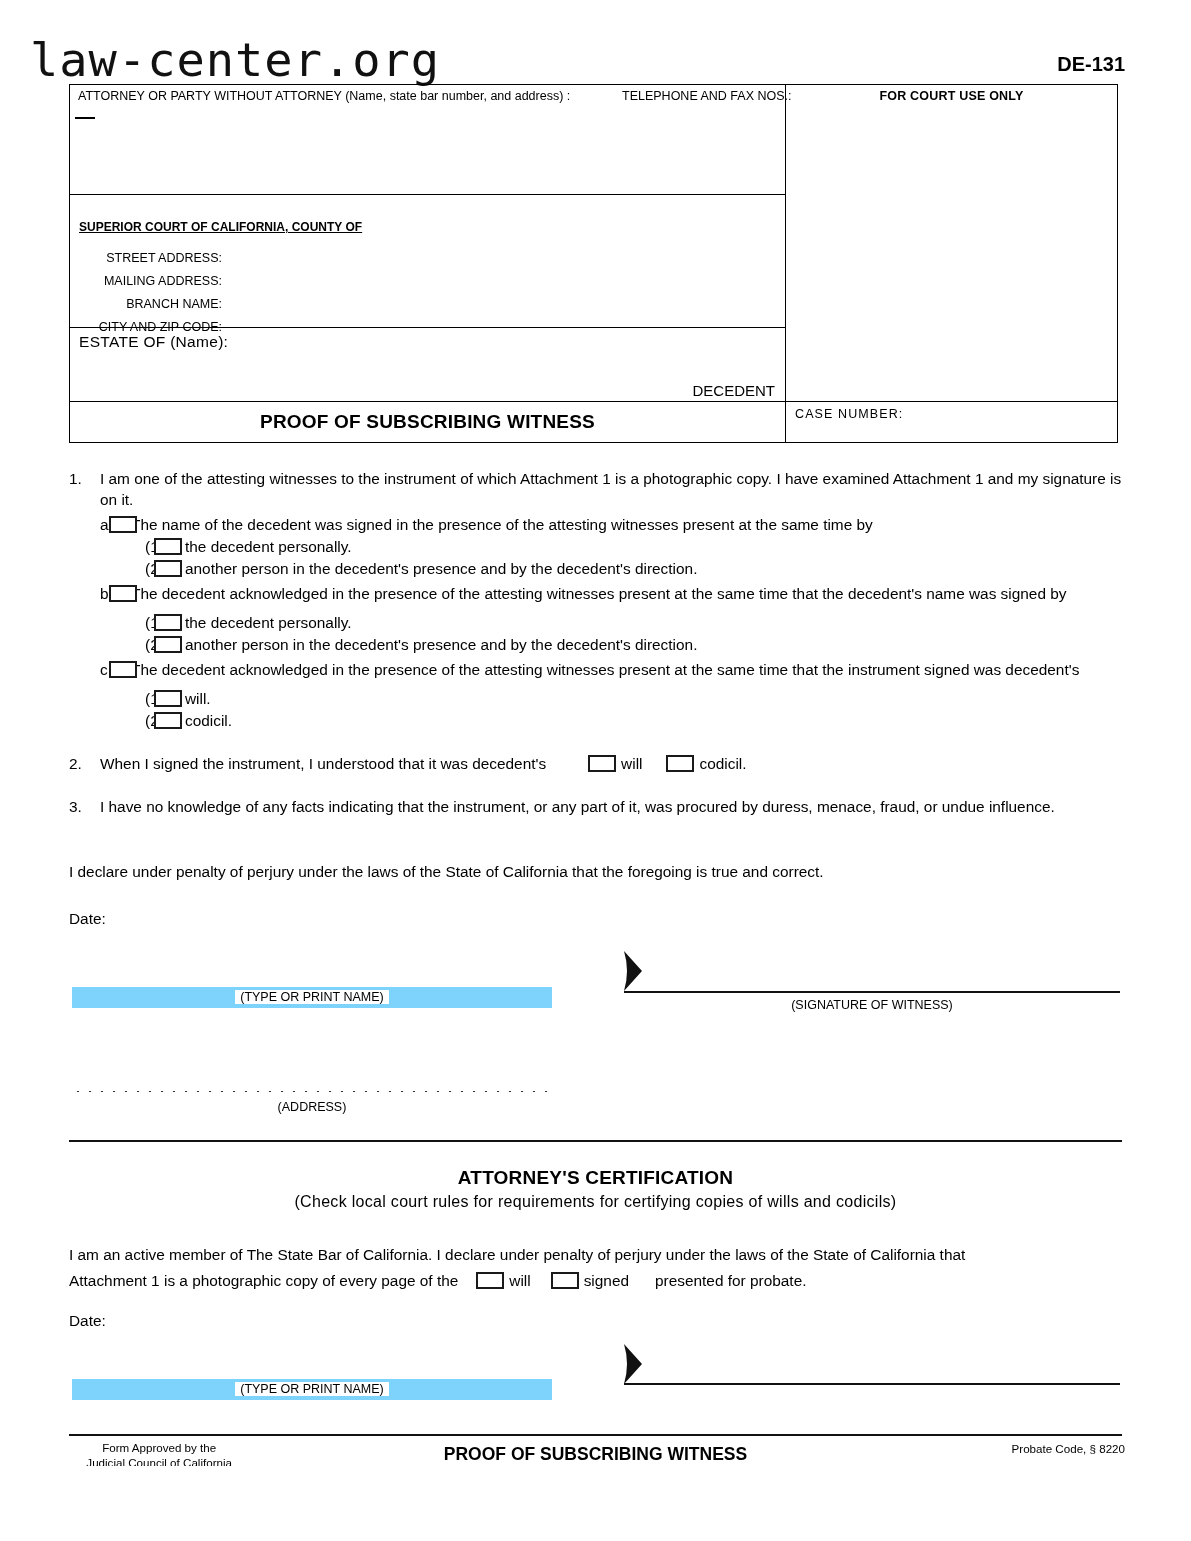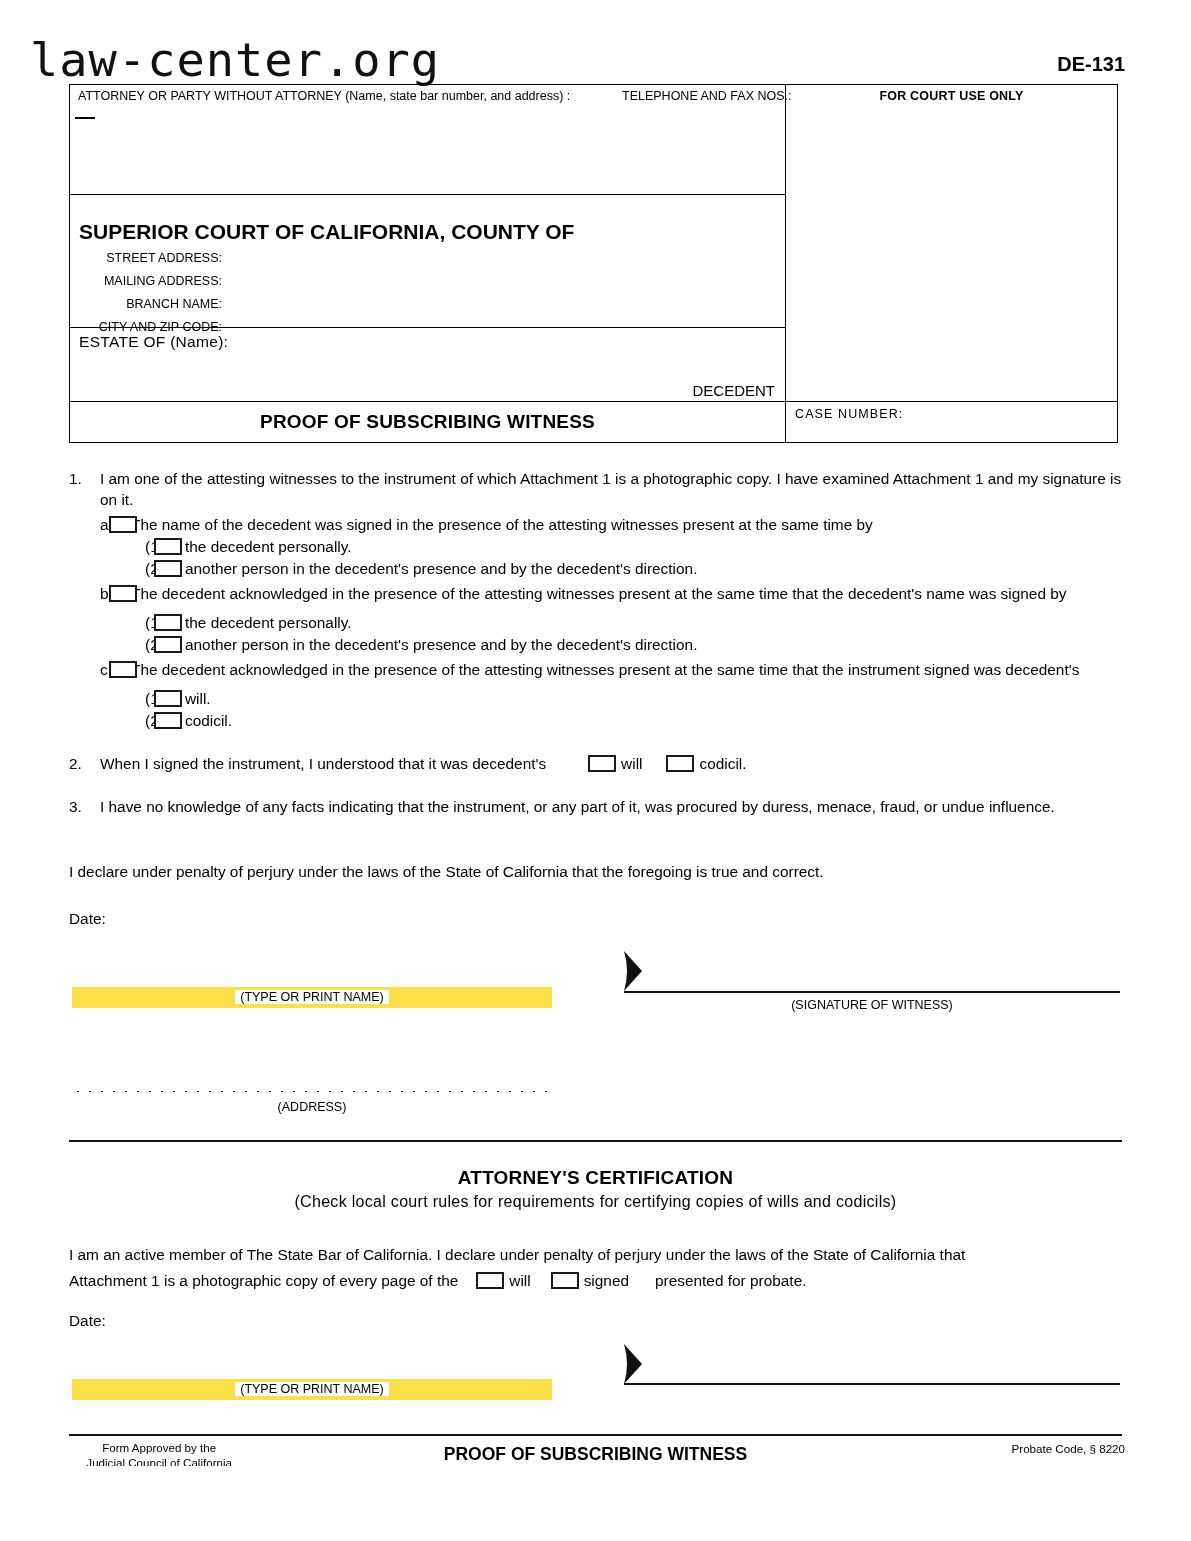--- a/index.html
+++ b/index.html
@@ -106,23 +106,24 @@
     position: absolute;
     left: 0; top: 132px;
     width: 100%;
     height: 111px;
     box-sizing: border-box;
     border-bottom: 1.4px solid #000;
   }
   .court-title {
     position: absolute;
     left: 9px; top: 3px;
-    font-size: 21px;
+    font-size: 12px;
     font-weight: bold;
     white-space: nowrap;
+    text-decoration: underline;
   }
   .addr-rows {
     position: absolute;
     left: 0; top: 32px;
     width: 100%;
   }
   .addr-row {
     height: 23px;
     position: relative;
   }
@@ -299,21 +300,21 @@
     background-repeat: repeat-x;
     background-position: 0 center;
   }
   .dotline-caption {
     position: absolute;
     top: 48px;
     left: 3px;
     width: 480px;
     text-align: center;
     font-size: 12.5px;
-    background: #fde047;
+    background: #7dd3fc;
     padding: 0 6px;
     box-sizing: border-box;
   }
   .dotline-caption.below {
     top: 58px;
     background: transparent;
   }
   .dotline-caption span { background: #fff; padding: 0 5px; }
   .dotline-caption.below span { background: transparent; }
 

